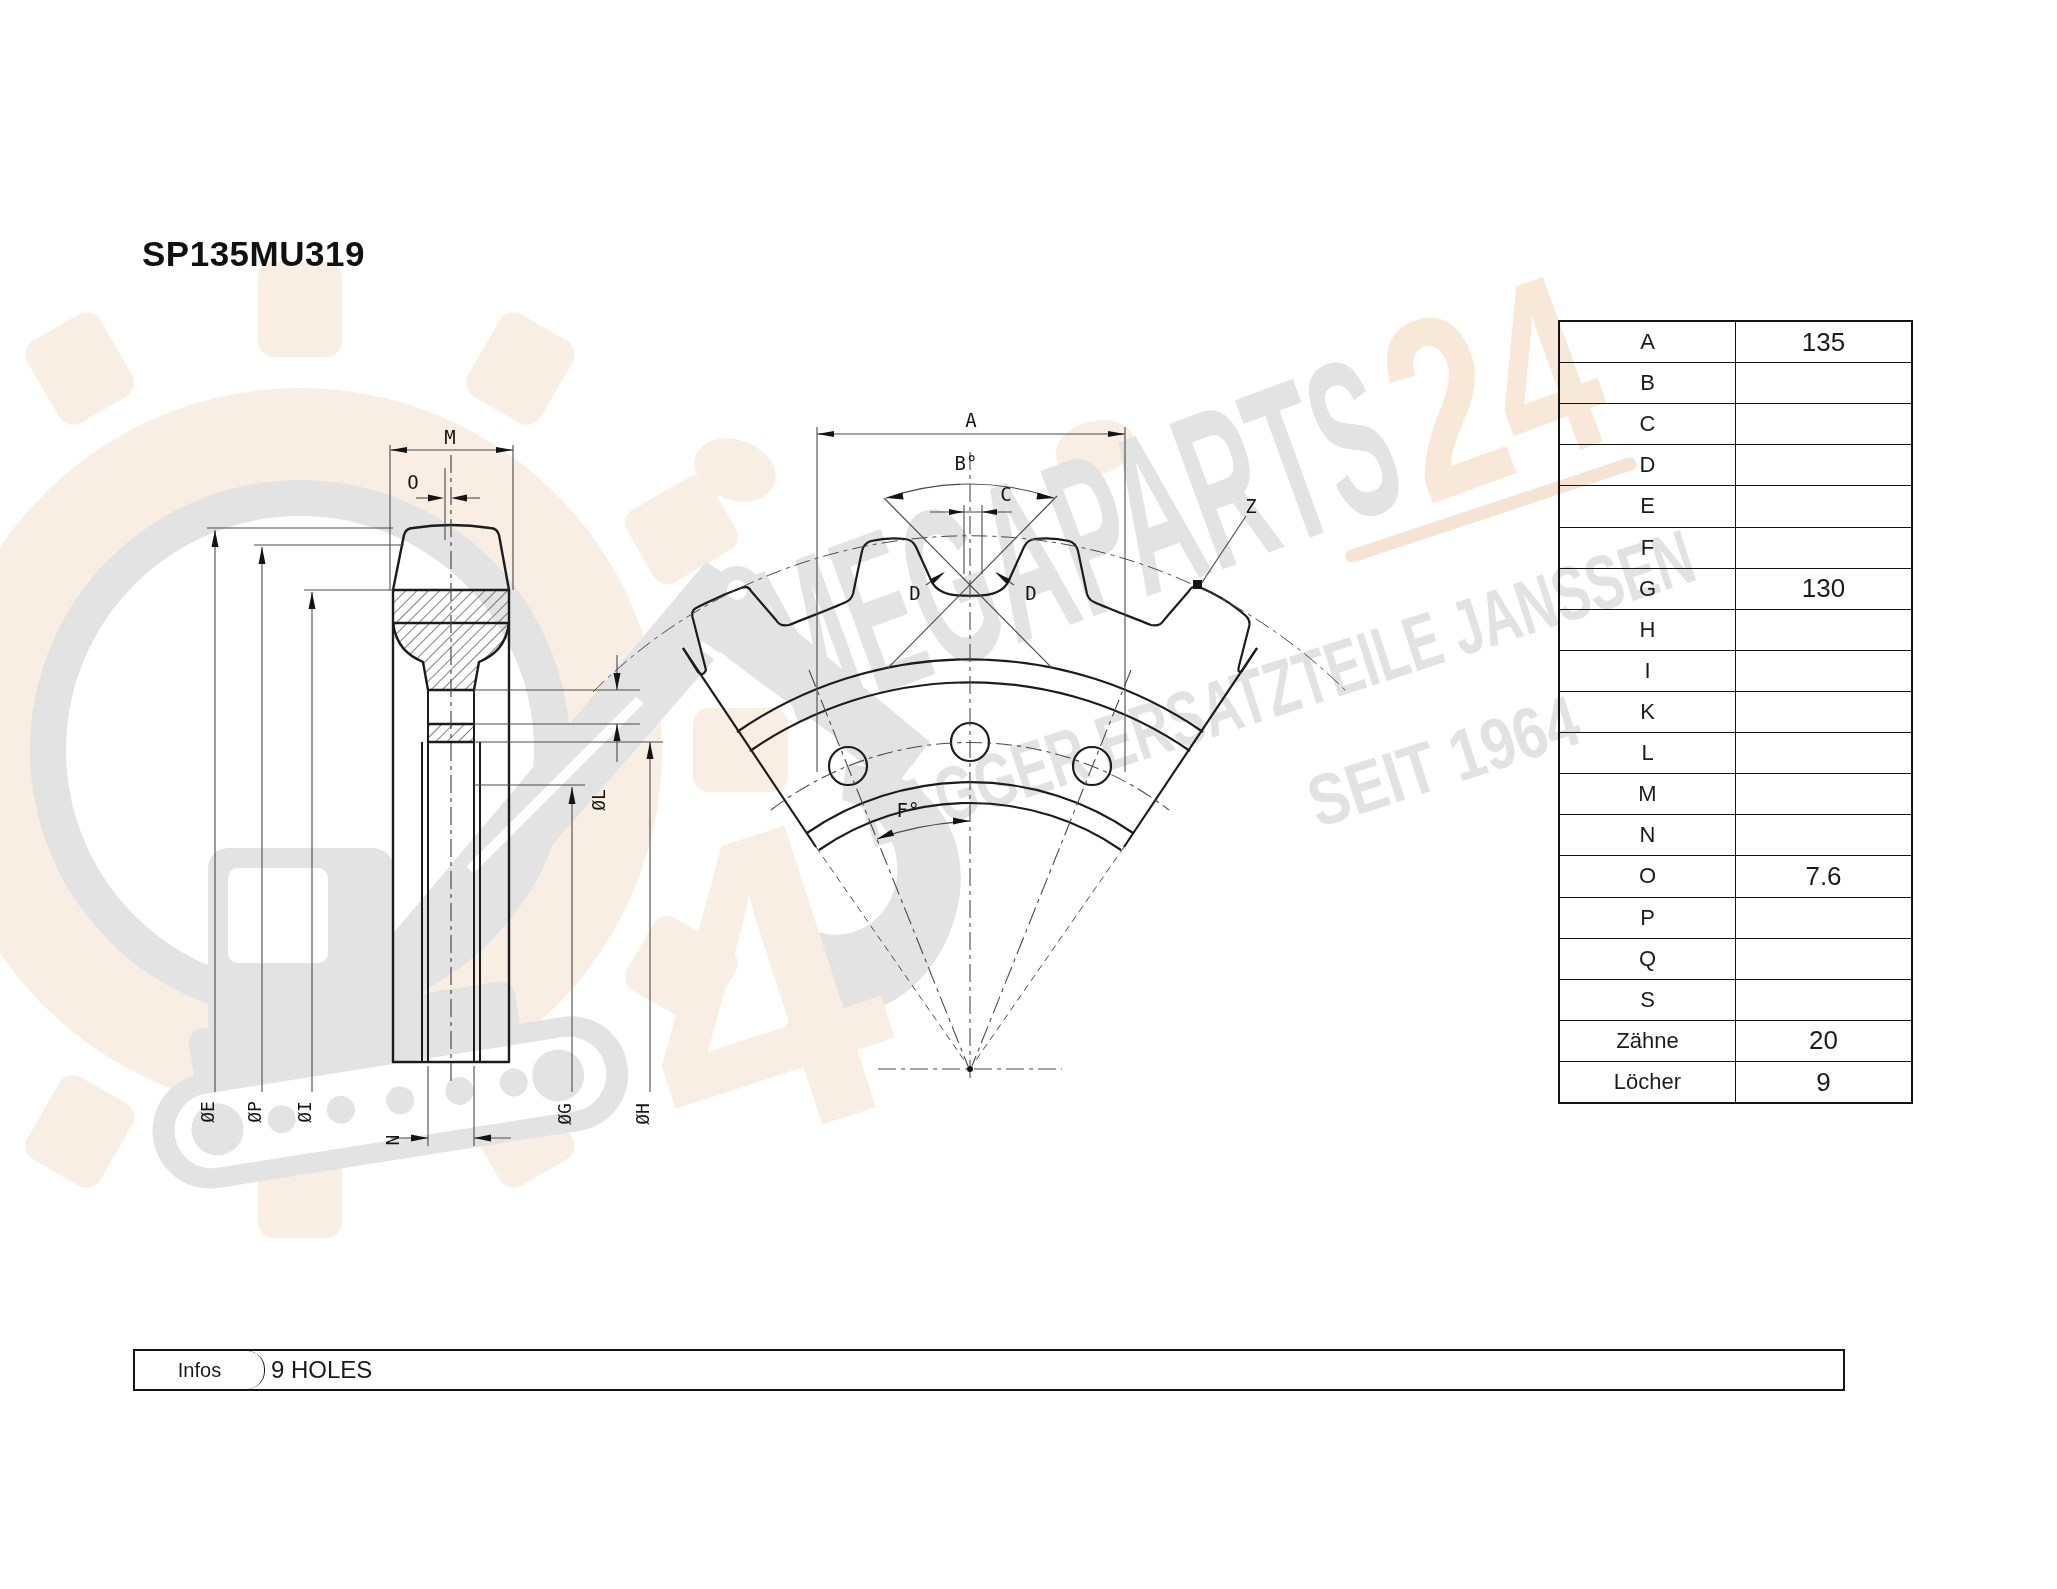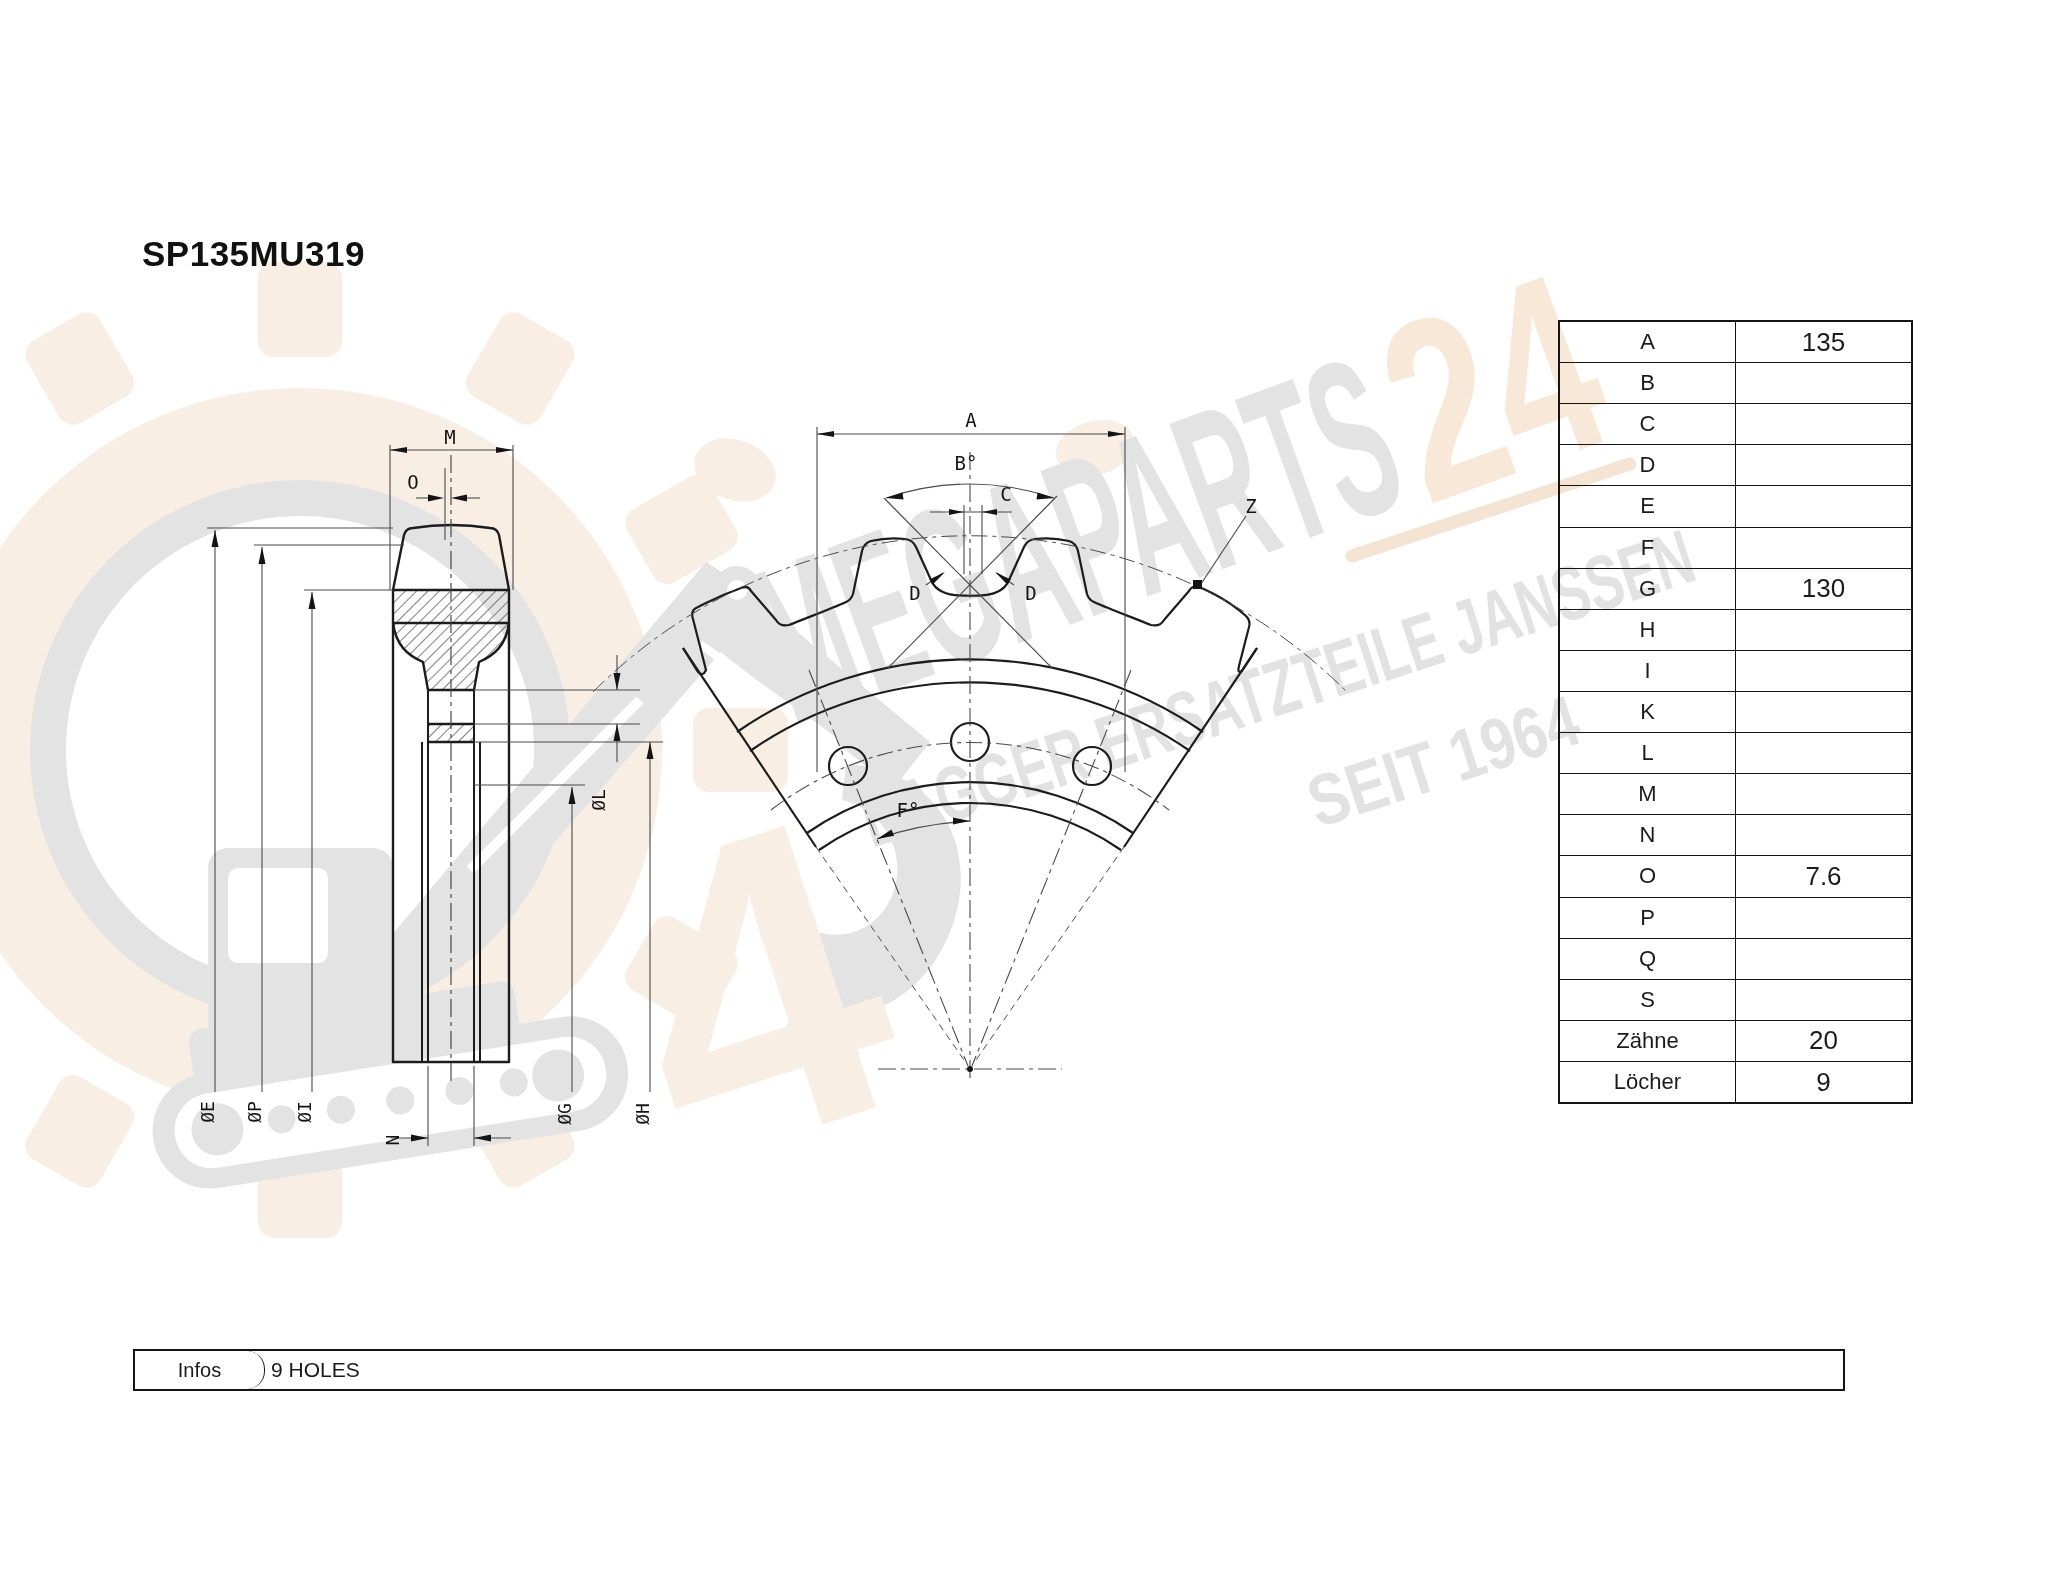--- a/index.html
+++ b/index.html
@@ -16,21 +16,21 @@
   .trow:first-child{border-top:none;}
   .tlabel{width:176px;border-right:1.5px solid #141414;display:flex;align-items:center;
           justify-content:center;font-size:22px;color:#1b1b1b;box-sizing:border-box;}
   .tvalue{flex:1;display:flex;align-items:center;justify-content:center;
           font-size:26px;color:#1b1b1b;}
   
   .info-bar{position:absolute;left:133px;top:1349px;width:1712px;height:42px;
             border:2px solid #141414;display:flex;box-sizing:border-box;background:transparent;}
   .info-label{width:130px;border-right:1.5px solid #141414;display:flex;align-items:center;
               justify-content:center;font-size:20px;box-sizing:border-box;border-radius:18px;}
-  .info-value{flex:1;display:flex;align-items:center;padding-left:6px;font-size:21px;}
+  .info-value{flex:1;display:flex;align-items:center;padding-left:6px;font-size:24px;}
   text.dl{font-family:"DejaVu Sans Mono", monospace;font-size:19px;fill:#141414;}
   text.dls{font-family:"DejaVu Sans Mono", monospace;font-size:18px;fill:#141414;}
 </style>
 </head>
 <body>
 
 <div class="page">
 
   <svg class="art" viewBox="0 0 2057 1589">
     <defs>

